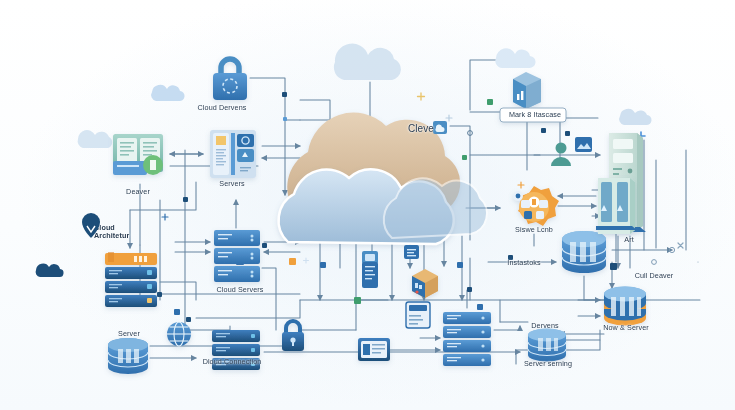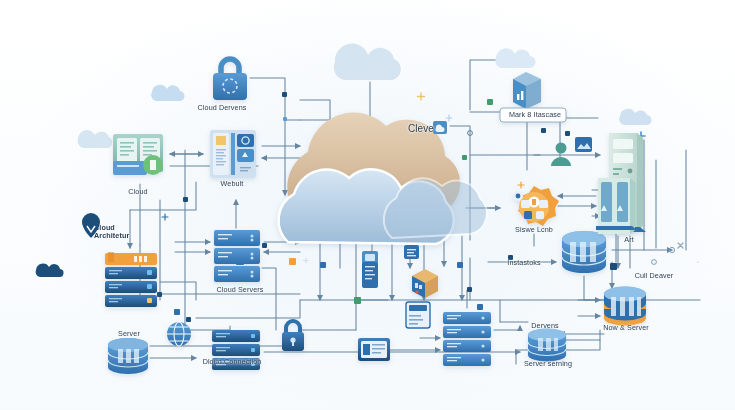--- a/index.html
+++ b/index.html
@@ -568,22 +568,22 @@
           <rect x="365" y="266" width="10" height="1.4"></rect>
           <rect x="365" y="270" width="8" height="1.4"></rect>
           <rect x="365" y="274" width="10" height="1.4"></rect>
           <rect x="365" y="278" width="7" height="1.4"></rect>
         </g>
     </g>
   </svg>
 
   <div>
     <div class="lbl" style="left:222px;top:104px">Cloud Dervens</div>
-    <div class="lbl" style="left:138px;top:188px">Cloud</div>
-    <div class="lbl" style="left:232px;top:180px">Webult</div>
+    <div class="lbl" style="left:138px;top:188px">Deaver</div>
+    <div class="lbl" style="left:232px;top:180px">Servers</div>
     <div class="lbl left" style="left:94px;top:224px;white-space:pre;font-weight:600">Cloud
 Architetur</div>
     <div class="lbl lg" style="left:421px;top:123px">Cleve</div>
     <div class="lbl" style="left:535px;top:111px">Mark 8 Itascase</div>
     <div class="lbl" style="left:534px;top:226px">Siswe Lcnb</div>
     <div class="lbl" style="left:629px;top:236px">Art</div>
     <div class="lbl" style="left:524px;top:259px">Instastoks</div>
     <div class="lbl" style="left:240px;top:286px">Cloud Servers</div>
     <div class="lbl" style="left:654px;top:272px">Cull Deaver</div>
     <div class="lbl" style="left:626px;top:324px">Now &amp; Server</div>

